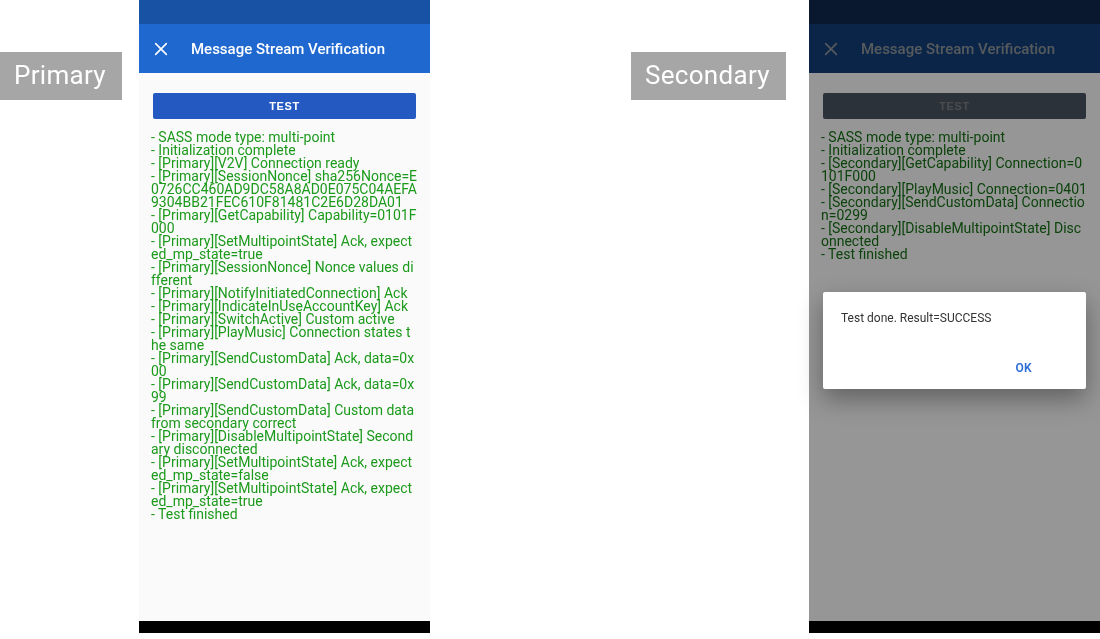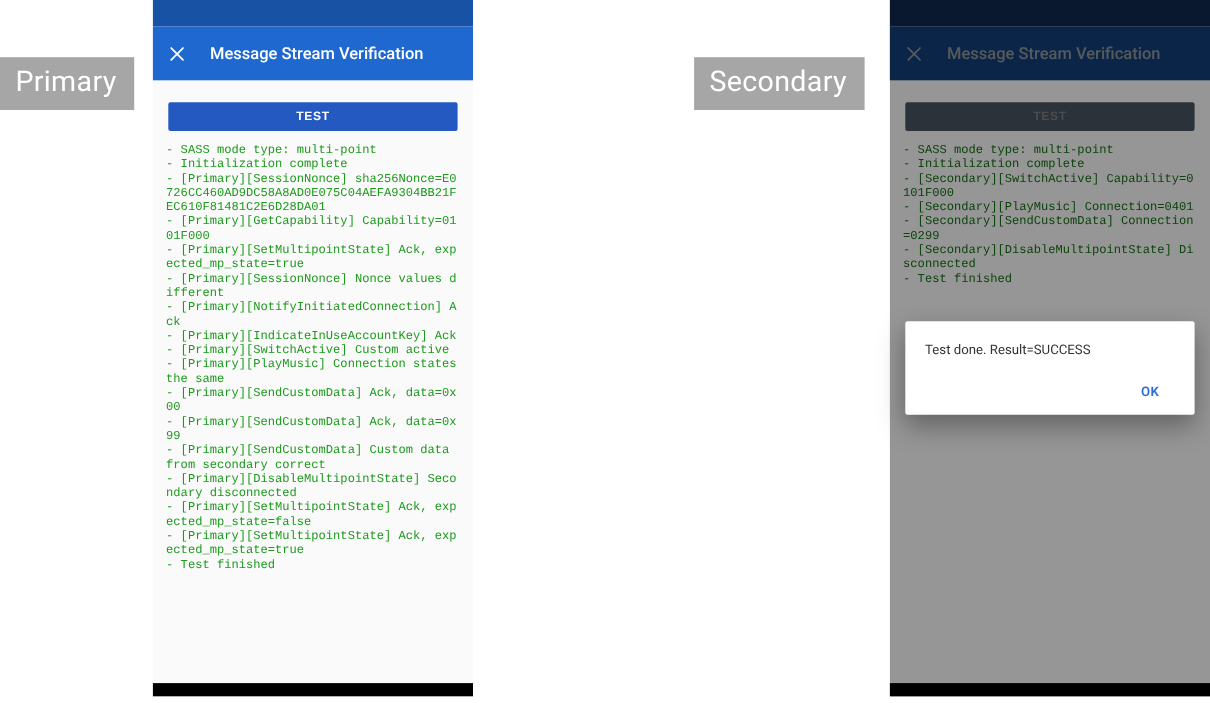--- a/index.html
+++ b/index.html
@@ -81,26 +81,25 @@
       letter-spacing: 0.6px;
       border: none;
       border-radius: 2px;
       display: flex;
       align-items: center;
       justify-content: center;
     }
     .phone-right .test-btn { background: #4a545f; color: #7c8186; }
 
     .log {
-      font-size: 11px;
+      font-size: 14px;
       line-height: 13px;
       color: #1c9a1c;
       word-break: break-all;
       padding: 0 2px;
-      font-family: Liberation Mono, monospace;
     }
     .phone-right .log { color: #147014; }
     .log-line { display: block; }
 
     .navbar {
       height: 12px;
       width: 100%;
       background: #000000;
       flex: 0 0 auto;
     }
@@ -114,39 +113,39 @@
     }
 
     .dialog {
       position: absolute;
       left: 14px;
       right: 14px;
       top: 292px;
       background: #ffffff;
       border-radius: 2px;
       box-shadow: 0 10px 24px rgba(0,0,0,0.35);
-      padding: 19px 26px 10px 18px;
+      padding: 19px 12px 10px 18px;
       font-size: 12px;
       color: #333;
       display: flex;
-      flex-direction: column;
+      flex-direction: row;
       gap: 18px;
-      justify-content: flex-end;
     }
     .dialog-actions {
       display: flex;
       justify-content: flex-end;
     }
     .dialog-ok {
       color: #2b6cd6;
       font-size: 12px;
       font-weight: 600;
       letter-spacing: 0.4px;
       padding: 6px 6px 4px 6px;
       cursor: pointer;
+      margin-top: 44px;
     }
   </style>
 </head>
 <body>
 
 <div class="label-badge label-left">Primary</div>
 <div class="label-badge label-right">Secondary</div>
 
 <div class="phone phone-left">
   <div class="statusbar"></div>
@@ -159,20 +158,21 @@
     </span>
     <span class="appbar-title">Message Stream Verification</span>
   </div>
   <div class="content">
     <div class="test-btn-wrap">
       <button class="test-btn">TEST</button>
     </div>
     <div class="log" id="primary-log">
         <span class="log-line"> - SASS mode type: multi-point</span>
         <span class="log-line"> - Initialization complete</span>
+        <span class="log-line"> - [Primary][V2V] Connection ready</span>
         <span class="log-line"> - [Primary][SessionNonce] sha256Nonce=E0726CC460AD9DC58A8AD0E075C04AEFA9304BB21FEC610F81481C2E6D28DA01</span>
         <span class="log-line"> - [Primary][GetCapability] Capability=0101F000</span>
         <span class="log-line"> - [Primary][SetMultipointState] Ack, expected_mp_state=true</span>
         <span class="log-line"> - [Primary][SessionNonce] Nonce values different</span>
         <span class="log-line"> - [Primary][NotifyInitiatedConnection] Ack</span>
         <span class="log-line"> - [Primary][IndicateInUseAccountKey] Ack</span>
         <span class="log-line"> - [Primary][SwitchActive] Custom active</span>
         <span class="log-line"> - [Primary][PlayMusic] Connection states the same</span>
         <span class="log-line"> - [Primary][SendCustomData] Ack, data=0x00</span>
         <span class="log-line"> - [Primary][SendCustomData] Ack, data=0x99</span>
@@ -197,21 +197,21 @@
     </span>
     <span class="appbar-title">Message Stream Verification</span>
   </div>
   <div class="content">
     <div class="test-btn-wrap">
       <button class="test-btn">TEST</button>
     </div>
     <div class="log" id="secondary-log">
         <span class="log-line"> - SASS mode type: multi-point</span>
         <span class="log-line"> - Initialization complete</span>
-        <span class="log-line"> - [Secondary][SwitchActive] Capability=0101F000</span>
+        <span class="log-line"> - [Secondary][GetCapability] Connection=0101F000</span>
         <span class="log-line"> - [Secondary][PlayMusic] Connection=0401</span>
         <span class="log-line"> - [Secondary][SendCustomData] Connection=0299</span>
         <span class="log-line"> - [Secondary][DisableMultipointState] Disconnected</span>
         <span class="log-line"> - Test finished</span>
       </div>
   </div>
   <div class="navbar"></div>
 
   <div class="scrim"></div>
 

